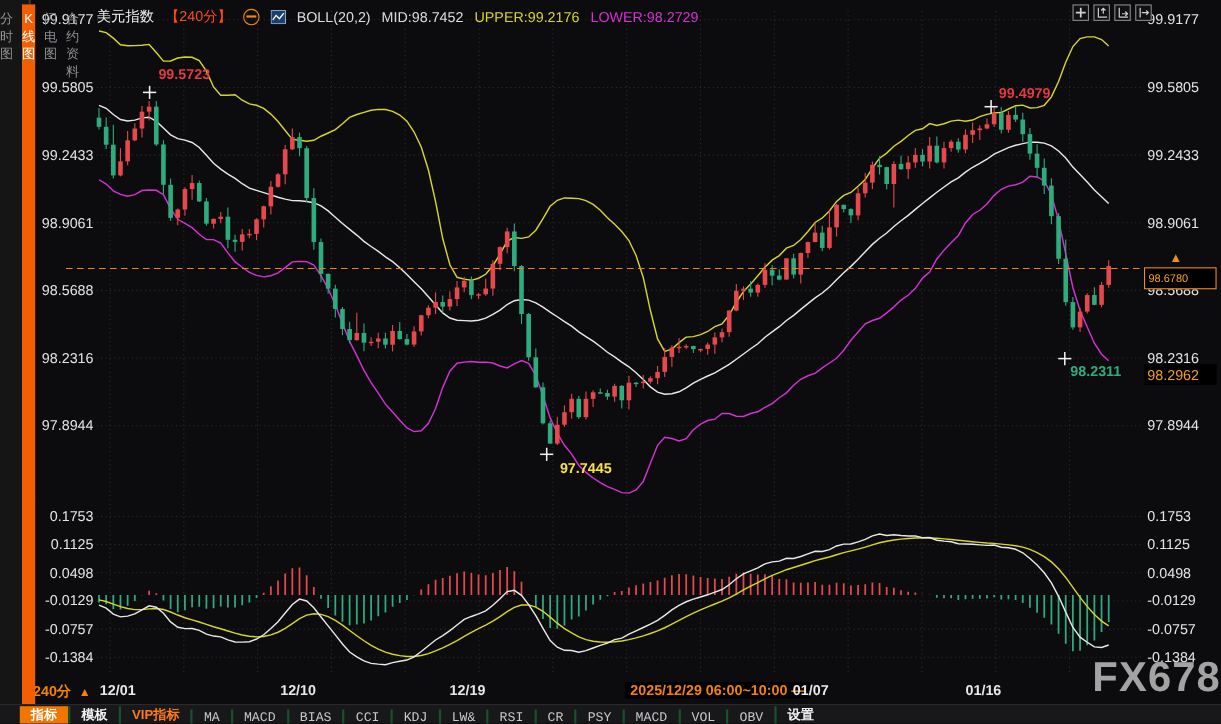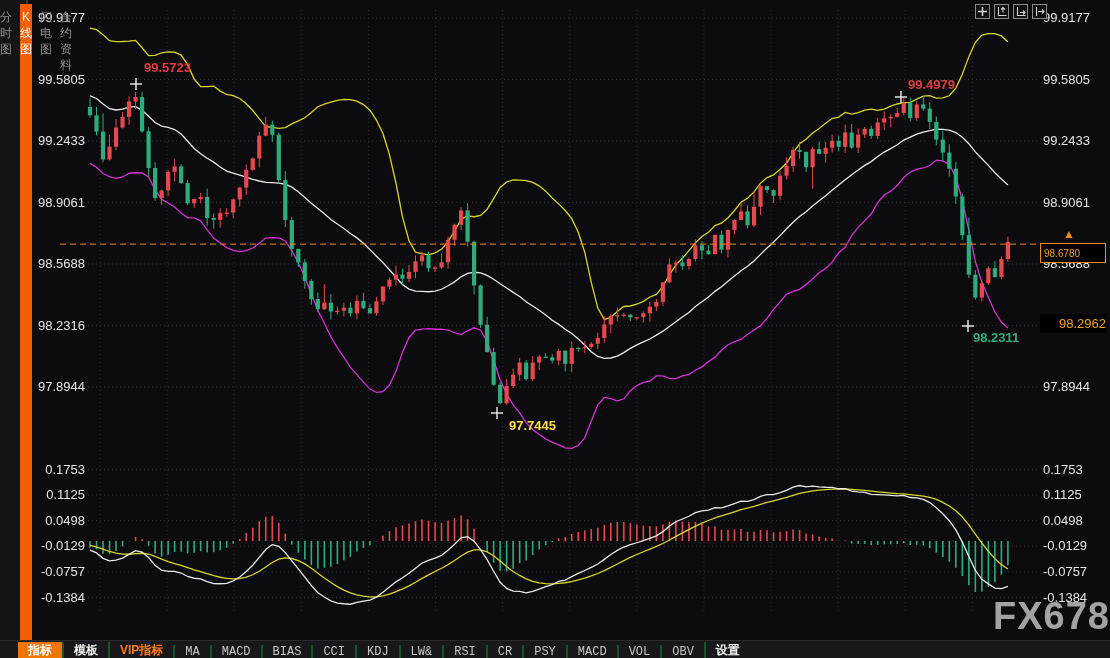--- a/index.html
+++ b/index.html
@@ -24,21 +24,21 @@
   .axl{position:absolute;font-size:13px;color:#e4e4e4;z-index:10;}
   .axl.r{left:1043px;}
   .ann{position:absolute;font-weight:bold;font-size:13px;z-index:20;white-space:nowrap;}
   .macd-hdr{position:absolute;left:92px;top:445px;display:flex;gap:14px;font-size:13px;color:#dcdcdc;z-index:20;white-space:nowrap;}
   .macd-hdr .yel{color:#d6d62a;}
   .macd-hdr .mag{color:#d531d5;}
   .alarm{position:absolute;left:17px;top:444px;width:16px;height:16px;z-index:20;}
   
   .tag-last{position:absolute;left:1040px;top:243px;width:66px;height:20px;background:#000;border:1px solid #f08b1e;color:#f6a11c;font-size:10px;line-height:20px;padding-left:3px;box-sizing:border-box;z-index:25;}
   .tag-arrow{position:absolute;left:1063px;top:228px;color:#f08b1e;font-size:12px;line-height:12px;z-index:25;}
-  .tag-low{position:absolute;left:1040px;top:314px;width:66px;height:19px;background:#000;color:#f6a11c;font-size:13px;line-height:19px;padding-left:19px;box-sizing:border-box;z-index:25;}
+  .tag-low{position:absolute;left:1040px;top:331px;width:66px;height:19px;background:#000;color:#f6a11c;font-size:13px;line-height:19px;padding-left:3px;box-sizing:border-box;z-index:25;}
   
   .dates{position:absolute;left:0;top:618px;width:1110px;height:22px;z-index:15;}
   .dlabel{position:absolute;top:2px;transform:translateX(-50%);font-size:13px;font-weight:bold;color:#e8e8e8;white-space:nowrap;}
   .dlabel.hl{transform:none;background:#000;color:#f5820b;padding:0 5px;}
   .psel{position:absolute;left:30px;top:2px;font-size:13px;font-weight:bold;color:#f5820b;white-space:nowrap;}
   .psel .arr{font-size:11px;margin-left:7px;}
   
   .toolbar{position:absolute;left:0;top:640px;width:1110px;height:18px;background:#18181a;border-top:1px solid #2a2a2e;display:flex;align-items:flex-end;z-index:40;}
   .corner{width:14px;background:#2e2e2e;margin-right:4px;}
   .tb-item{display:flex;align-items:center;padding:0 10px;font-size:12px;color:#c8c8c8;font-family:"Liberation Mono",monospace;cursor:pointer;}
@@ -529,20 +529,35 @@
         <line x1="981.87" y1="541" x2="981.87" y2="591.679737810713" stroke="#2eac7e" stroke-width="1.6"></line>
         <line x1="988.38" y1="541" x2="988.38" y2="586.7034838971018" stroke="#2eac7e" stroke-width="1.6"></line>
         <line x1="994.89" y1="541" x2="994.89" y2="582.2991140877539" stroke="#2eac7e" stroke-width="1.6"></line>
         <line x1="1001.4" y1="541" x2="1001.4" y2="574.6267823389156" stroke="#2eac7e" stroke-width="1.6"></line>
         <line x1="1007.91" y1="541" x2="1007.91" y2="565.3515056909658" stroke="#2eac7e" stroke-width="1.6"></line>
         <polyline points="90,545.3638056957076 96.51,546.8674277274577 103.02,549.1600321280538 109.53,551.4903218449444 116.03999999999999,553.2229544778448 122.55,554.1958123116883 129.06,554.2304077248739 135.57,553.5318202168172 142.07999999999998,553.235754449485 148.59,554.0917969283481 155.1,556.3424032301909 161.61,559.1240042101182 168.12,561.5897063484437 174.63,563.5454914195673 181.14,565.4428138435837 187.64999999999998,567.652021481807 194.16,569.7710426728921 200.67000000000002,571.6073765822279 207.18,573.6227923549384 213.69,575.6182659253202 220.2,577.2474314052066 226.71,578.4680793372851 233.22,578.9547844475287 239.73,578.5749453830192 246.24,577.1452982515435 252.75,574.767361592466 259.26,571.278077030867 265.77,566.9303723808724 272.28,562.464924410791 278.78999999999996,559.2365561106675 285.29999999999995,557.9069074995934 291.81,558.5154580386048 298.32,560.6023344644104 304.83,563.9211123496395 311.34000000000003,568.2387026738128 317.85,573.1448413728656 324.36,577.9282378364217 330.87,582.5190185437076 337.38,586.6332695666342 343.89,590.0547229026093 350.4,592.8917783220875 356.90999999999997,594.7841010200545 363.42,596.045945739729 369.93,596.8465797386258 376.44,596.8911905329916 382.95,595.9666089190094 389.46,594.1865984880773 395.96999999999997,591.7150083582367 402.48,588.92666652261 408.99,585.8066950805497 415.5,582.2774173165203 422.01,578.4320354568399 428.52,574.8294649064619 435.03,571.4702873691085 441.53999999999996,568.2417678372159 448.05,564.6431565017223 454.56,560.5705791868343 461.07,556.0149224503874 467.58,552.14196193289 474.09,549.959047187665 480.59999999999997,549.9073394471758 487.11,551.8531995333899 493.62,555.7374022699877 500.13,561.0584991989775 506.64,566.5295423003392 513.15,571.4670658029099 519.66,575.4384168680579 526.17,578.9307371859284 532.6800000000001,581.440466652026 539.19,582.9629099290461 545.7,583.7084402239716 552.21,583.9106691810705 558.72,583.4220743118819 565.23,582.7549428283544 571.74,581.517431606607 578.25,579.9029165359944 584.76,578.0171682487469 591.27,575.8955062693642 597.78,573.5169298945232 604.29,570.689496042398 610.8,567.450306810731 617.31,564.0450187114017 623.8199999999999,560.6435069397451 630.3299999999999,557.447955557417 636.84,554.5081736570032 643.35,551.7533512300383 649.86,549.0706644798713 656.37,546.4383741036288 662.88,543.4754949285584 669.39,540.0081809858879 675.9,536.3611005834443 682.41,532.8910943305314 688.92,529.5578613497349 695.43,526.1702984229995 701.9399999999999,523.0914247810549 708.4499999999999,520.4984331455457 714.96,517.9117118385001 721.47,515.884864670705 727.98,513.8853568144845 734.49,511.8214215990321 741,509.6782292485211 747.51,508.01529732358966 754.02,506.3511743032814 760.53,504.3418332453364 767.04,502.4021305703576 773.55,500.8385439795149 780.06,499.18406958812926 786.5699999999999,497.4138836479109 793.0799999999999,495.36176520068295 799.59,493.39602892196126 806.1,492.07742075661315 812.61,490.89366009505244 819.12,490.08705663357534 825.63,489.5235202874841 832.14,489.0867781514219 838.65,489.0219707480701 845.16,488.95400008112347 851.67,489.38409392361973 858.18,489.8981734322441 864.6899999999999,490.41040396859324 871.1999999999999,491.18598414133425 877.7099999999999,491.8659902923981 884.22,492.45992307298735 890.73,493.0408210407232 897.24,493.5965387983845 903.75,493.9614164495015 910.26,494.6734313382774 916.77,495.3339686531622 923.28,496.1375120354752 929.79,497.420573641343 936.3,499.47668986387407 942.81,502.3243770140242 949.3199999999999,506.00876966690555 955.8299999999999,510.7954318244538 962.3399999999999,517.0539674506624 968.85,524.9417863045088 975.36,534.0444054903617 981.87,543.089863406632 988.38,551.2471459435355 994.89,558.6183245367496 1001.4,564.6201244206067 1007.91,568.9664476148614" fill="none" stroke="#d6d62a" stroke-width="1.3"></polyline>
         <polyline points="90,550.1825372578637 96.51,552.8819158544577 103.02,558.3304497304382 109.53,560.8114807125071 116.03999999999999,560.1534850094467 122.55,558.0872436470623 129.06,554.368789377616 135.57,550.7374701845902 142.07999999999998,552.0514913801558 148.59,557.5159668438009 155.1,565.3448284375621 161.61,570.2504081298271 168.12,571.4525149017459 174.63,571.3686317040615 181.14,573.0321035396495 187.64999999999998,576.4888520346999 194.16,578.2471274372328 200.67000000000002,578.9527122195707 207.18,581.6844554457803 213.69,583.6001602068478 220.2,583.7640933247521 226.71,583.3506710655992 233.22,580.9016048885029 239.73,577.0555891249817 246.24,571.4267097256406 252.75,565.2556149561558 259.26,557.3209387844714 265.77,549.5395537808939 272.28,544.6031325304651 278.78999999999996,546.3230829101738 285.29999999999995,552.5883130552969 291.81,560.9496601946503 298.32,568.9498401676329 304.83,577.1962238905559 311.34000000000003,585.509063970506 317.85,592.7693961690767 324.36,597.0618236906461 330.87,600.8821413728513 337.38,603.0902736583405 343.89,603.7405362465101 350.4,604.24 356.90999999999997,602.3533918119227 363.42,601.0933246184263 369.93,600.0491157342136 376.44,597.0696337104546 382.95,592.2682824630807 389.46,587.0665567643488 395.96999999999997,581.8286478388741 402.48,577.7732991801037 408.99,573.3268093123087 415.5,568.1603062604028 422.01,563.050508018118 428.52,560.4191827049499 435.03,558.0335772196948 441.53999999999996,555.3276897096453 448.05,550.2487111597479 454.56,544.2802699272822 461.07,537.7922955045999 467.58,536.6501198629007 474.09,541.2273882067645 480.59999999999997,549.700508485219 487.11,559.6366398782467 493.62,571.2742132163787 500.13,582.3428869149367 506.64,588.4137147057861 513.15,591.2171598131926 519.66,591.3238211286495 526.17,592.9000184574102 532.6800000000001,591.4793845164168 539.19,589.0526830371264 545.7,586.690561403674 552.21,584.719585009466 558.72,581.4676948351275 565.23,580.0864168942444 571.74,576.5673867196175 578.25,573.4448562535442 584.76,570.4741750997567 591.27,567.4088583518333 597.78,564.0026243951592 604.29,559.3797606338971 610.8,554.4935498840633 617.31,550.4238663140841 623.8199999999999,547.0374598531187 630.3299999999999,544.6657500281046 636.84,542.7490460553483 643.35,540.7340615221788 649.86,538.3399174792032 656.37,535.9092125986589 662.88,531.6239782282769 669.39,526.1389252152056 675.9,521.7727789736704 682.41,519.0110693188793 688.92,516.2249294265492 695.43,512.6200467160579 701.9399999999999,510.7759302132761 708.4499999999999,510.12646660350896 714.96,507.56482661031765 721.47,507.77747599952517 727.98,505.88732538960164 734.49,503.5656807372228 741,501.10545984647723 747.51,501.36356962386395 754.02,499.6946822220485 760.53,496.30446901355606 767.04,494.6433198704426 773.55,494.584197616144 780.06,492.5661720225867 786.5699999999999,490.3331398870373 793.0799999999999,487.15329141177114 799.59,485.53308380707466 806.1,486.80298809522077 812.61,486.1586174488094 819.12,486.860642787667 825.63,487.2693749031189 832.14,487.3398096071735 838.65,488.76274113466275 845.16,488.6821174133368 851.67,491.10446929360495 858.18,491.95449146674156 864.6899999999999,492.45932611398985 871.1999999999999,494.2883048322983 877.7099999999999,494.5860148966537 884.22,494.8356541953442 890.73,495.3644129116665 897.24,495.8194098290298 903.75,495.4209270539694 910.26,497.5214908933811 916.77,497.97611791270117 923.28,499.35168556472746 929.79,502.55282006481417 936.3,507.70115475399825 942.81,513.715125614625 949.3199999999999,520.7463402784309 955.8299999999999,529.9420804546467 962.3399999999999,542.088109955497 968.85,556.4930617198942 975.36,570.4548822337732 981.87,579.2716950717137 988.38,583.8762760911494 994.89,588.1030389096057 1001.4,588.6273239560351 1007.91,586.3517403918803" fill="none" stroke="#e8e8e8" stroke-width="1.3"></polyline>
       </g>
     </svg>
 
+  <div class="hdr">
+    <span class="sym">美元指数</span>
+    <span class="per">【240分】</span>
+    <span class="icon-collapse"></span>
+    <span class="icon-minichart">
+      <svg width="14" height="13">
+          <rect x="0.5" y="0.5" width="13" height="12" fill="#1e3f66" stroke="#7aa6d8"></rect>
+          <polyline points="2,9 5,5 8,8 12,3" fill="none" stroke="#ffffff" stroke-width="1.2"></polyline>
+        </svg>
+    </span>
+    <span>BOLL(20,2)</span>
+    <span>MID:98.7452</span>
+    <span class="yel">UPPER:99.2176</span>
+    <span class="mag">LOWER:98.2729</span>
+  </div>
 
   <div class="winicons">
     <span class="wic">
       <svg width="11" height="11">
           <path d="M5.5 1v9 M1 5.5h9" stroke="#d0d0d0" stroke-width="1.6"></path>
         </svg>
     </span>
     <span class="wic">
       <svg width="11" height="11">
           <path d="M2.5 1v9 M2.5 9.5h8 M5 3.5l2-2 2 2 M7 1.5v5" stroke="#d0d0d0" stroke-width="1.1" fill="none"></path>
@@ -614,20 +629,31 @@
       <div class="ann" style="left: 144px; top: 60px; color: rgb(226, 59, 64);">99.5723</div>
       <div class="ann" style="left: 908px; top: 77px; color: rgb(226, 59, 64);">99.4979</div>
       <div class="ann" style="left: 973px; top: 330px; color: rgb(47, 174, 125);">98.2311</div>
       <div class="ann" style="left: 509px; top: 418px; color: #fde047;">97.7445</div>
     </div>
 
   <div class="tag-arrow">▲</div>
   <div class="tag-last">98.6780</div>
   <div class="tag-low">98.2962</div>
 
+  <div class="dates" id="dates">
+    <span class="psel">
+      <span>240分</span><span class="arr">▲</span>
+    </span>
+  <span class="dlabel" style="left: 107px;">12/01</span>
+      <span class="dlabel" style="left: 271px;">12/10</span>
+      <span class="dlabel" style="left: 425px;">12/19</span>
+      <span class="dlabel hl" style="left: 568px;">2025/12/29 06:00~10:00 —</span>
+      <span class="dlabel" style="left: 737px;">01/07</span>
+      <span class="dlabel" style="left: 894px;">01/16</span>
+    </div>
 
   <div class="toolbar" id="toolbar">
     <span class="corner"></span>
   <span class="tb-item active">指标</span>
       <span class="tb-item cn">模板</span>
       <span class="tb-item vip">VIP指标</span>
       <span class="tb-item">MA</span>
       <span class="tb-item">MACD</span>
       <span class="tb-item">BIAS</span>
       <span class="tb-item">CCI</span>

